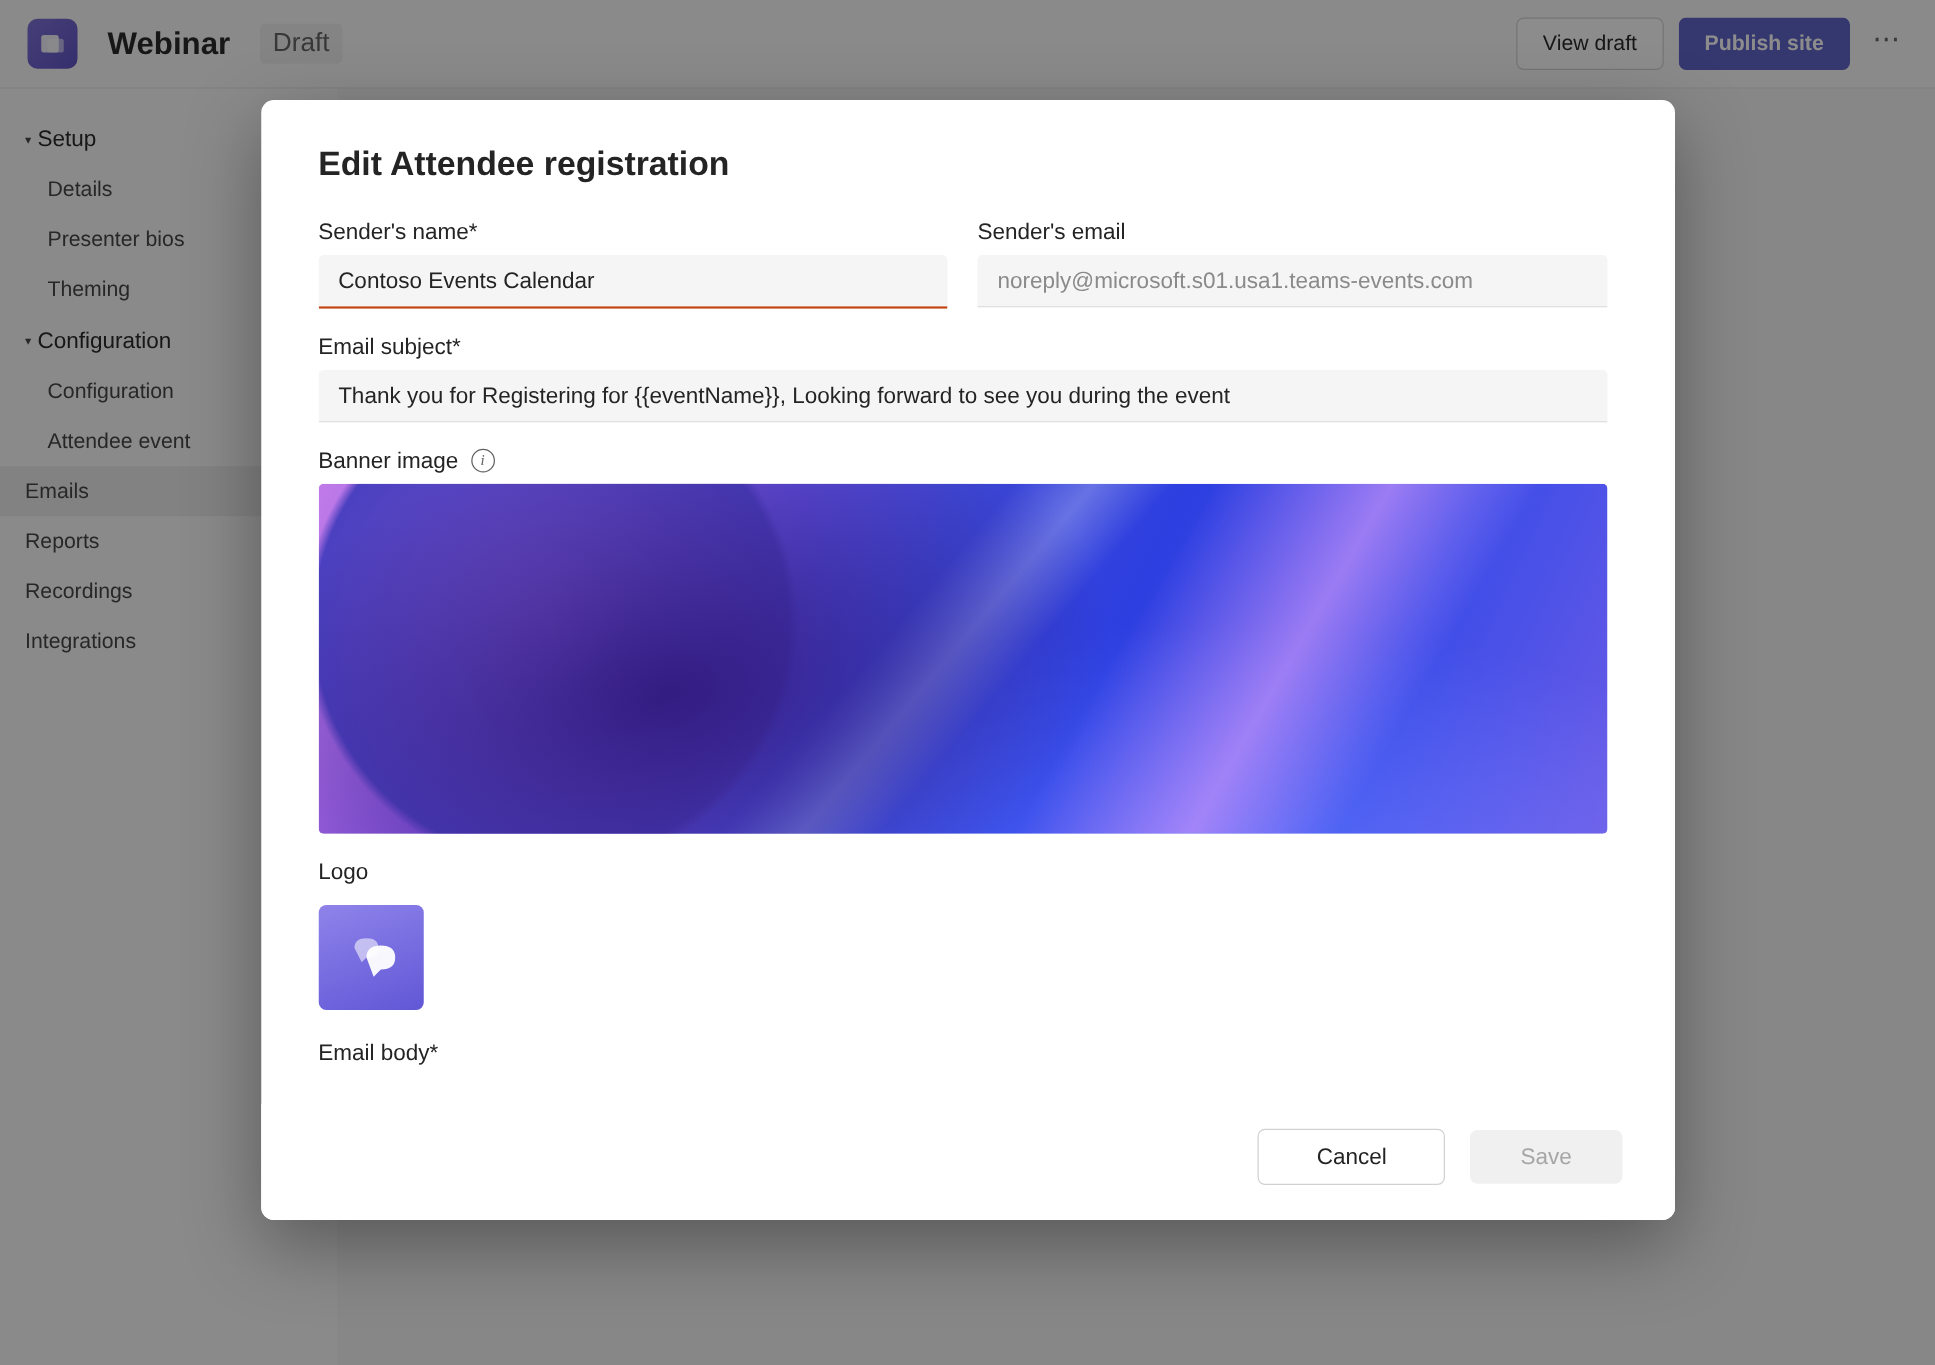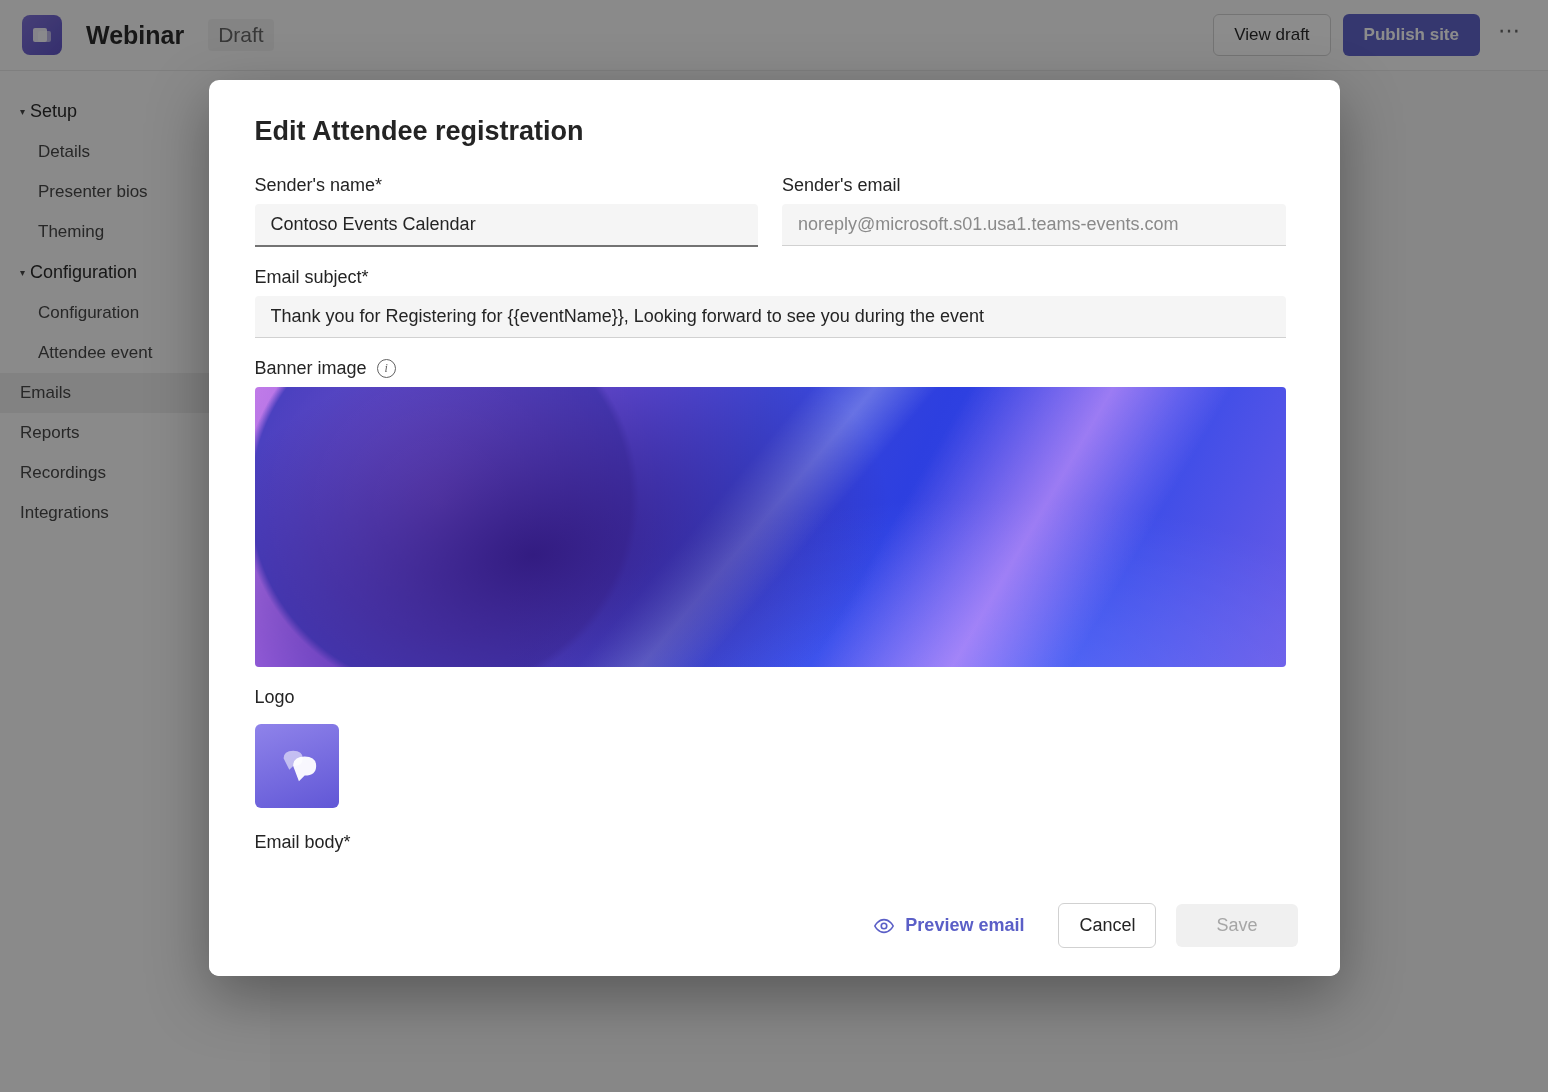--- a/index.html
+++ b/index.html
@@ -76,21 +76,21 @@
   .modal-title { font-size: 27px; font-weight: 700; color: #242424; margin-bottom: 28px; }
 
   .form-row { display: flex; gap: 24px; margin-bottom: 20px; }
   .form-field { flex: 1; display: flex; flex-direction: column; gap: 8px; }
   .form-label { font-size: 18px; color: #242424; display: flex; align-items: center; gap: 10px; }
   .text-input {
     width: 100%; font-size: 18px; padding: 10px 16px;
     background: #f5f5f5; border: none; border-bottom: 1px solid #d1d1d1;
     border-radius: 4px 4px 0 0; color: #242424; outline: none;
   }
-  .text-input.focused { border-bottom: 2px solid #737373; }
+  .text-input.focused { border-bottom: 2px solid #c2410c; }
   .text-input.readonly { color: #8a8a8a; background: #f5f5f5; }
   .info-icon {
     width: 19px; height: 19px; border: 1.5px solid #616161; border-radius: 50%;
     display: inline-flex; align-items: center; justify-content: center;
     font-size: 12px; color: #616161; font-style: italic; font-family: Georgia, serif;
   }
 
   .banner {
     width: 100%; height: 280px; border-radius: 4px; overflow: hidden; position: relative;
     background: radial-gradient(circle at 18% 40%, #6a47c6 0%, #4a3fbf 22%, transparent 23%),
@@ -126,21 +126,21 @@
     border-radius: 0 0 10px 10px;
   }
   .preview-link {
     display: flex; align-items: center; gap: 10px;
     color: #5b5fc7; font-size: 18px; font-weight: 600; cursor: pointer;
     padding: 10px 14px;
   }
   .preview-link svg { width: 22px; height: 22px; }
   .btn-cancel {
     background: #fff; border: 1px solid #d1d1d1; color: #242424;
-    padding: 11px 20px; font-size: 18px; border-radius: 6px; cursor: pointer;
+    padding: 11px 46px; font-size: 18px; border-radius: 6px; cursor: pointer;
   }
   .btn-save {
     background: #f0f0f0; color: #a6a6a6; border: none;
     padding: 11px 40px; font-size: 18px; border-radius: 6px;
   }
 </style>
 </head>
 <body>
 
 <div class="app-bg">
@@ -230,24 +230,17 @@
         </div>
       </div>
 
       <div class="form-field" style="margin-bottom:20px;">
         <label class="form-label">Email body*</label>
       </div>
 
     </div>
 
     <div class="modal-footer">
-      <div class="preview-link">
-        <svg viewBox="0 0 24 24" fill="none" stroke="#5b5fc7" stroke-width="1.8">
-          <path d="M2 12s3.5-7 10-7 10 7 10 7-3.5 7-10 7S2 12 2 12z"></path>
-          <circle cx="12" cy="12" r="3"></circle>
-        </svg>
-        <span>Preview email</span>
-      </div>
       <button class="btn-cancel">Cancel</button>
       <button class="btn-save" disabled="">Save</button>
     </div>
   </div>
 </div>
 
 </body></html>

